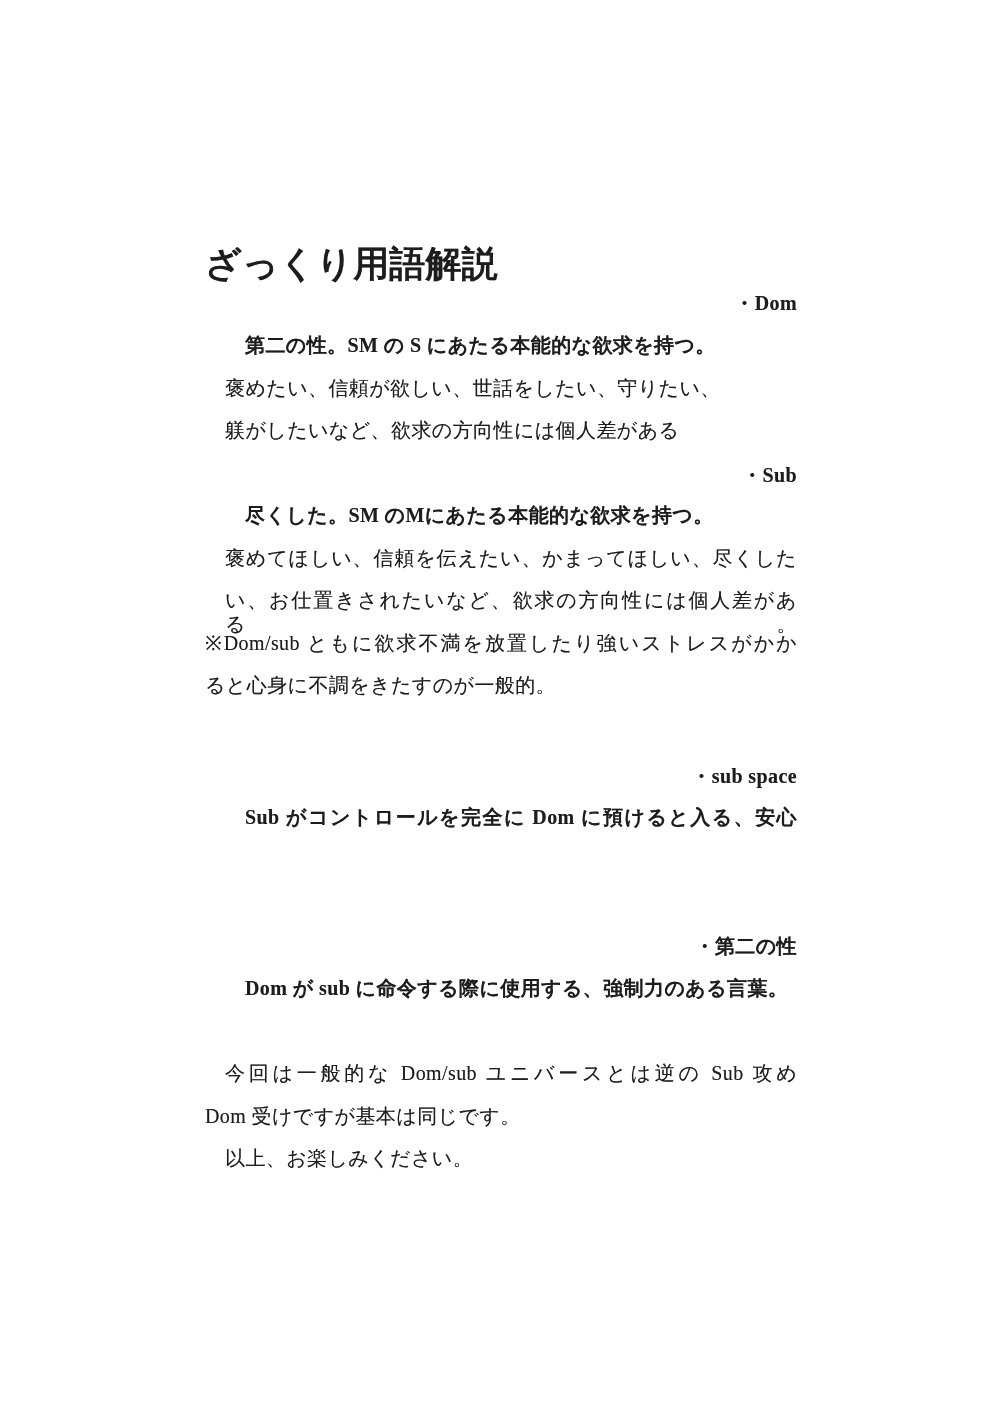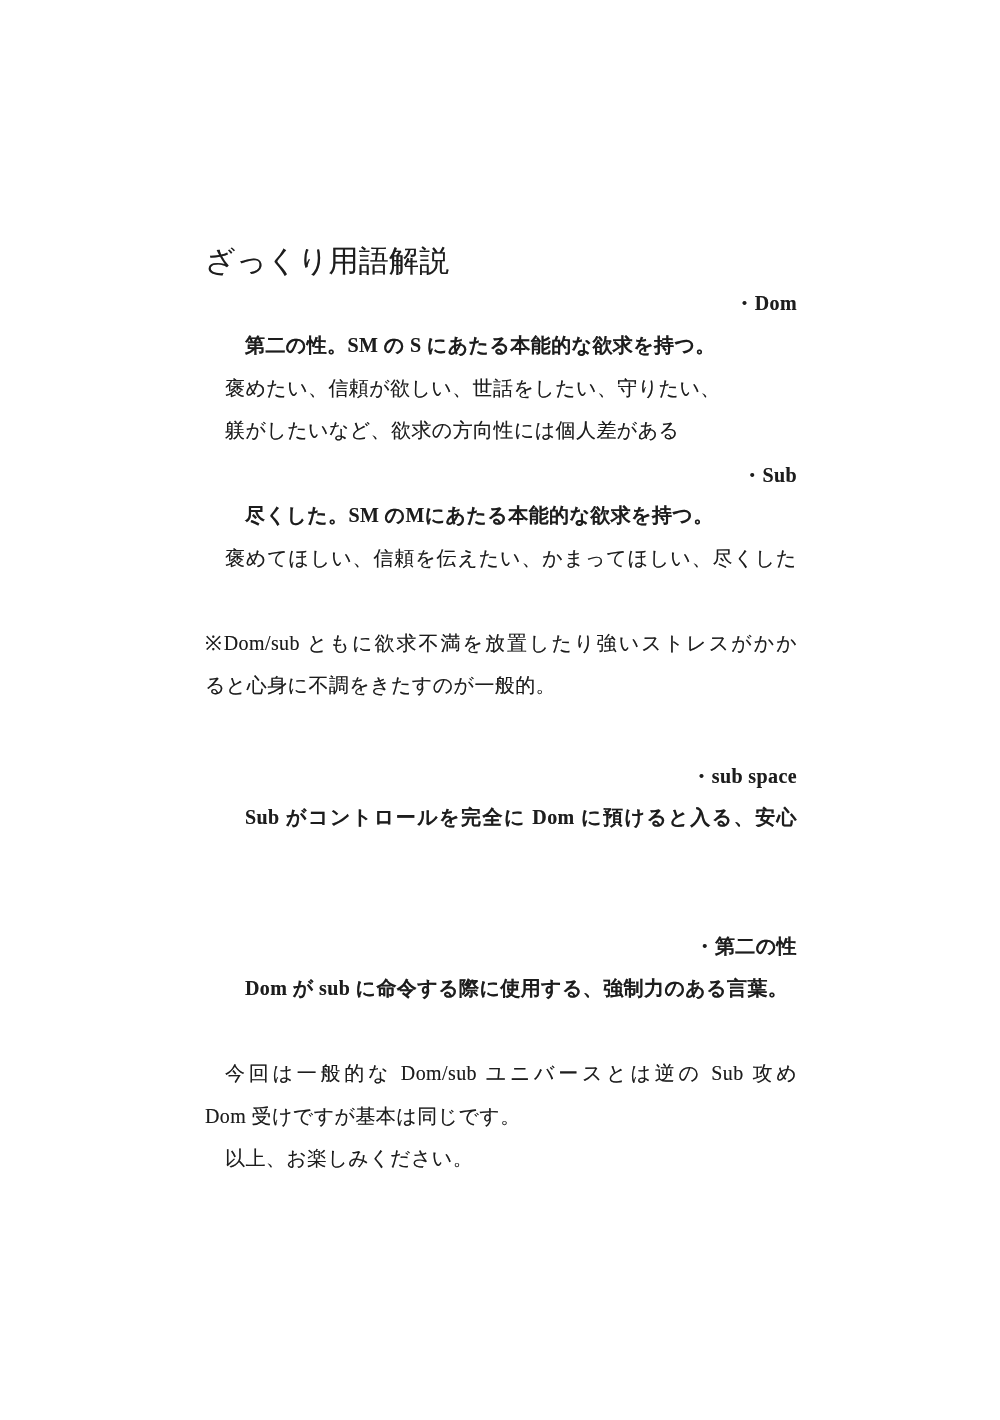--- a/index.html
+++ b/index.html
@@ -21,22 +21,22 @@
     left: 205px;
     width: 592px;
     box-sizing: border-box;
     font-size: 20px;
     line-height: 1.2;
     letter-spacing: 0.4px;
     white-space: nowrap;
     text-shadow: 0 0 0.5px rgba(20,20,20,0.45);
   }
   .title {
-    font-size: 30px;
-    font-weight: normal;
+    font-size: 36px;
+    font-weight: bold;
     letter-spacing: 0.2px;
   }
   .b { font-weight: bold; text-align: right; }
   .i1 { padding-left: 20px; }
   .i2 { padding-left: 40px; font-weight: bold; }
   .just {
     white-space: normal;
     text-align: justify;
     text-align-last: justify;
   }
@@ -49,20 +49,21 @@
   <div class="line title" style="top:243px">ざっくり用語解説</div>
 
   <div class="line b" style="top:291px">・Dom</div>
   <div class="line i2" style="top:333px">第二の性。SM の S にあたる本能的な欲求を持つ。</div>
   <div class="line i1" style="top:376px">褒めたい、信頼が欲しい、世話をしたい、守りたい、</div>
   <div class="line i1" style="top:418px">躾がしたいなど、欲求の方向性には個人差がある</div>
 
   <div class="line b" style="top:463px">・Sub</div>
   <div class="line i2" style="top:503px">尽くした。SM のMにあたる本能的な欲求を持つ。</div>
   <div class="line i1 just" style="top:546px">褒めてほしい、信頼を伝えたい、かまってほしい、尽くした</div>
+  <div class="line i1 just" style="top:588px">い、お仕置きされたいなど、欲求の方向性には個人差がある。</div>
 
   <div class="line just" style="top:631px">※Dom/sub ともに欲求不満を放置したり強いストレスがかか</div>
   <div class="line b" style="top:764px">・sub space</div>
 
   <div class="line" style="top:673px">ると心身に不調をきたすのが一般的。</div>
   <div class="line i2 just" style="top:805px">Sub がコントロールを完全に Dom に預けると入る、安心</div>
 
   <div class="line b" style="top:934px">・第二の性</div>
   <div class="line i2" style="top:976px">Dom が sub に命令する際に使用する、強制力のある言葉。</div>
 

